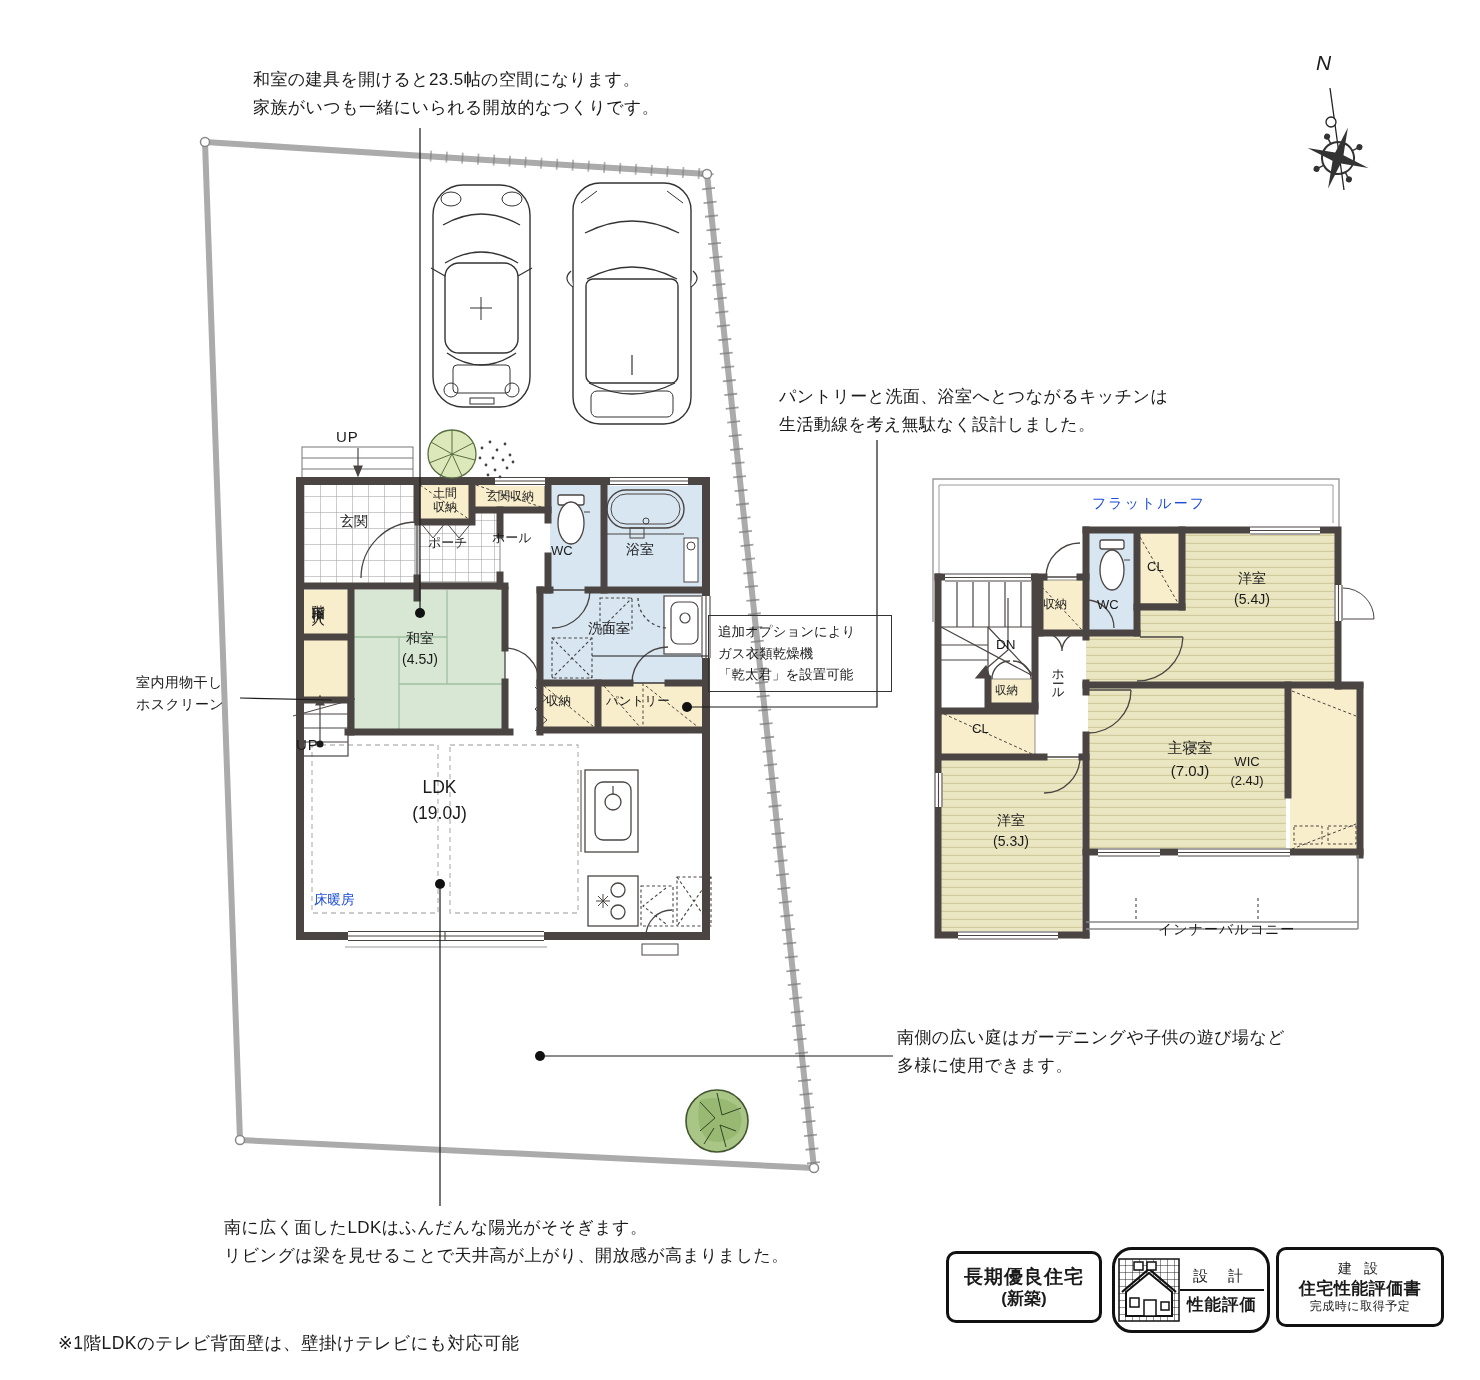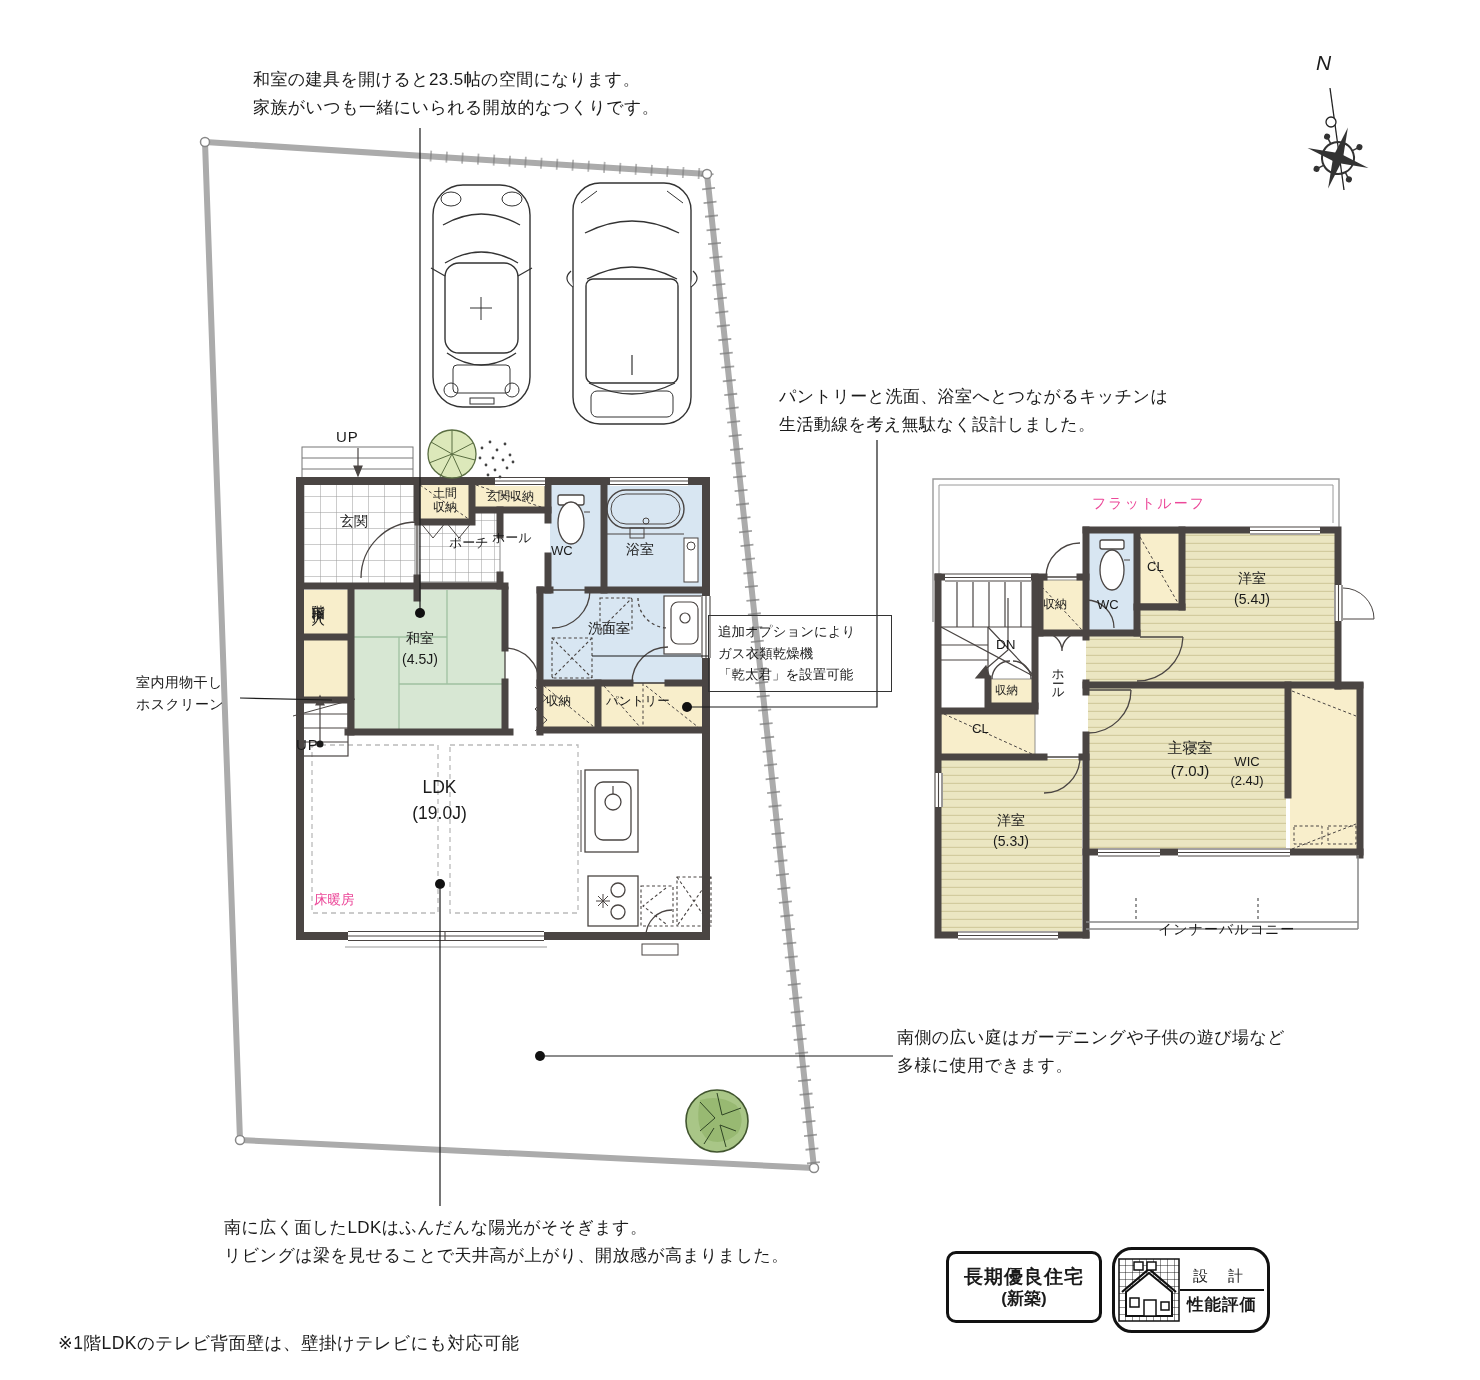--- a/index.html
+++ b/index.html
@@ -2,21 +2,21 @@
 <html><head>
 <meta charset="utf-8">
 <style>
   html,body{margin:0;padding:0;background:#fff;}
   .stage{position:relative;width:1480px;height:1380px;background:#ffffff;
          font-family:"Liberation Sans","DejaVu Sans",sans-serif;color:#1a1a1a;overflow:hidden;}
   .stage > svg{position:absolute;left:0;top:0;}
   .lbl{position:absolute;white-space:pre-line;line-height:1.22;color:#1a1a1a;}
   .center{text-align:center;}
   .v{writing-mode:vertical-rl;letter-spacing:2px;}
-  .gray{color:#ec4899;}
+  .gray{color:#1d4ed8;}
   .note{position:absolute;font-size:17px;line-height:1.62;white-space:pre-line;letter-spacing:.4px;}
   .optionbox{position:absolute;border:1.6px solid #333;padding:5px 9px;font-size:13.5px;
              line-height:1.6;white-space:pre-line;background:transparent;}
   .badge{position:absolute;border:3px solid #111;border-radius:10px;background:#fff;
          display:flex;align-items:center;justify-content:center;}
   .badge .stack{text-align:center;line-height:1.25;width:100%;}
   .b1a{font-size:19px;font-weight:bold;letter-spacing:1px;}
   .b1b{font-size:17px;font-weight:bold;}
   .b3a{font-size:14px;letter-spacing:4px;}
   .b3b{font-size:17px;font-weight:bold;letter-spacing:.5px;}
@@ -368,21 +368,21 @@
 多様に使用できます。</div>
 <div class="note" style="left:224px;top:1214px;">南に広く面したLDKはふんだんな陽光がそそぎます。
 リビングは梁を見せることで天井高が上がり、開放感が高まりました。</div>
 <div class="footnote" style="left:58px;top:1331px;">※1階LDKのテレビ背面壁は、壁掛けテレビにも対応可能</div>
 
 <div class="lbl" style="left:336px;top:428px;font-size:15px;letter-spacing:1px;">UP</div>
 <div class="lbl" style="left:340px;top:513px;font-size:14px;">玄関</div>
 <div class="lbl center" style="left:421px;top:486px;width:48px;font-size:12px;line-height:1.2;">土間
 収納</div>
 <div class="lbl center" style="left:475px;top:489px;width:70px;font-size:12px;">玄関収納</div>
-<div class="lbl" style="left:428px;top:535px;font-size:13px;margin-left:21px;">ポーチ</div>
+<div class="lbl" style="left:428px;top:535px;font-size:13px;">ポーチ</div>
 <div class="lbl" style="left:492px;top:530px;font-size:13px;">ホール</div>
 <div class="lbl" style="left:551px;top:543px;font-size:13px;">WC</div>
 <div class="lbl" style="left:626px;top:541px;font-size:14px;">浴室</div>
 <div class="lbl" style="left:588px;top:620px;font-size:14px;">洗面室</div>
 <div class="lbl center" style="left:382px;top:628px;width:76px;font-size:14px;line-height:1.5;">和室
 (4.5J)</div>
 <div class="lbl v" style="left:310px;top:594px;font-size:13px;height:110px;">階段下押入</div>
 <div class="lbl" style="left:296px;top:736px;font-size:15px;letter-spacing:1px;">UP</div>
 <div class="lbl" style="left:546px;top:694px;font-size:12.5px;">収納</div>
 <div class="lbl" style="left:606px;top:694px;font-size:12.5px;">パントリー</div>
@@ -432,14 +432,21 @@
     <rect x="12" y="40" width="9" height="9" fill="#fff" stroke="#111" stroke-width="1.5"></rect>
     <rect x="26" y="42" width="12" height="16" fill="#fff" stroke="#111" stroke-width="1.5"></rect>
     <rect x="43" y="44" width="8" height="8" fill="#fff" stroke="#111" stroke-width="1.5"></rect>
   </svg>
   <div class="sekkei-r">
     <div class="sekkei-top">設 計</div>
     <div class="sekkei-bot">性能評価</div>
   </div>
 </div>
 
-
+<div class="badge" style="left:1276px;top:1247px;width:162px;height:74px;">
+  <div class="stack">
+    <div class="b3a">建 設</div>
+    <div class="b3b">住宅性能評価書</div>
+    <div class="b3c">完成時に取得予定</div>
+  </div>
 </div>
 
+</div>
+
 </body></html>

